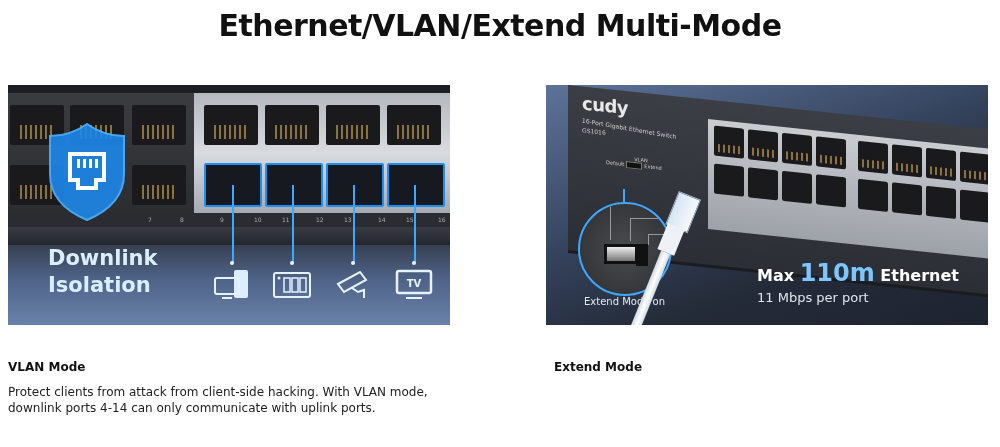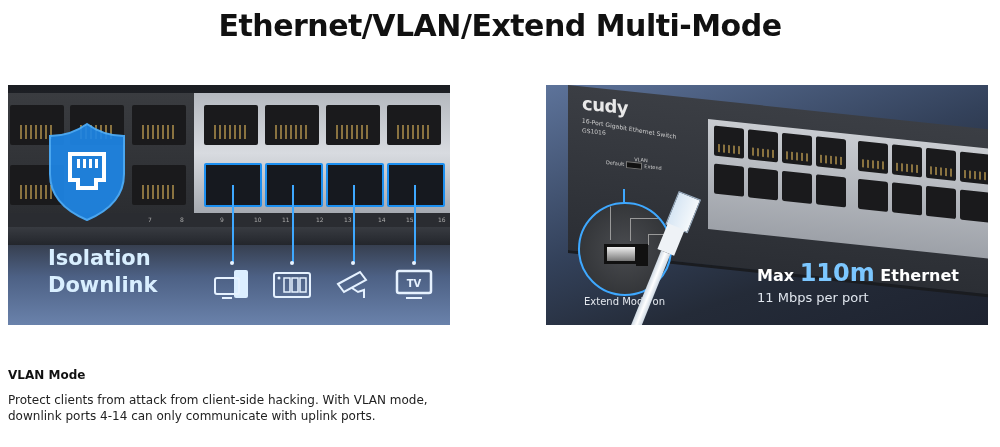--- a/index.html
+++ b/index.html
@@ -42,21 +42,21 @@
   .circle-conn{position:absolute;left:77px;top:104px;width:1.5px;height:14px;background:#3ea8ff;}
   .ext-label{position:absolute;left:38px;top:211px;font-size:10px;color:#e4e8ee;}
   .cable{position:absolute;left:128px;top:110px;width:30px;height:150px;transform:rotate(22deg);transform-origin:top center;}
   .cable .plug{position:absolute;left:4px;top:0;width:22px;height:34px;background:linear-gradient(90deg,#d7e6f4,#f4f8fb);border:1px solid #9fb3c7;}
   .cable .boot{position:absolute;left:6px;top:34px;width:18px;height:28px;background:#eef2f6;}
   .cable .wire{position:absolute;left:10px;top:62px;width:10px;height:100px;background:linear-gradient(90deg,#cfd9e3,#fff,#cfd9e3);}
   .max-line{position:absolute;left:211px;top:174px;color:#fff;font-weight:bold;font-size:16px;white-space:nowrap;}
   .max-line .big{font-size:24px;color:#7cc7ff;}
   .speed{position:absolute;left:211px;top:205px;color:#e0e6ee;font-size:13px;}
   
-  .cap{position:absolute;top:368px;width:440px;}
+  .cap{position:absolute;top:360px;width:440px;}
   #cap1{left:8px;} #cap2{left:554px;}
   .cap h3{margin:0 0 10px 0;font-size:12px;font-weight:bold;color:#111;}
   .cap p{margin:0;font-size:12px;line-height:16px;color:#222;}
 </style>
 </head>
 <body>
 
 <div class="title">Ethernet/VLAN/Extend Multi-Mode</div>
 
 <div class="panel" id="p1">
@@ -125,22 +125,22 @@
   <svg class="shield" viewBox="0 0 82 100">
     <path d="M41 2 C30 10 16 14 4 14 L4 52 C4 76 22 90 41 98 C60 90 78 76 78 52 L78 14 C66 14 52 10 41 2 Z" fill="#1e86e6" stroke="#4db0ff" stroke-width="2" opacity="0.92"></path>
     <path d="M24 32 H58 V58 H50 V66 H32 V58 H24 Z" fill="none" stroke="#fff" stroke-width="4"></path>
     <rect x="31" y="37" width="3" height="9" fill="#fff"></rect>
     <rect x="37" y="37" width="3" height="9" fill="#fff"></rect>
     <rect x="43" y="37" width="3" height="9" fill="#fff"></rect>
     <rect x="49" y="37" width="3" height="9" fill="#fff"></rect>
   </svg>
 
   <div class="dl-text">
+    <div>Downlink</div>
     <div>Isolation</div>
-    <div>Downlink</div>
   </div>
 
   <svg class="devicon" style="left:204px;" viewBox="0 0 40 34">
     <rect x="22" y="2" width="14" height="28" rx="2" fill="#dbeeff"></rect>
     <rect x="3" y="10" width="24" height="16" rx="2" fill="none" stroke="#e6f2ff" stroke-width="2"></rect>
     <line x1="10" y1="30" x2="20" y2="30" stroke="#e6f2ff" stroke-width="2"></line>
   </svg>
   <svg class="devicon" style="left:264px;" viewBox="0 0 40 34">
     <rect x="2" y="5" width="36" height="24" rx="2" fill="none" stroke="#e6f2ff" stroke-width="2"></rect>
     <circle cx="7" cy="10" r="1.5" fill="#e6f2ff"></circle>
@@ -227,13 +227,14 @@
     <span>Ethernet</span>
   </div>
   <div class="speed">11 Mbps per port</div>
 </div>
 
 <div class="cap" id="cap1">
   <h3>VLAN Mode</h3>
   <p>Protect clients from attack from client-side hacking. With VLAN mode, downlink ports 4-14 can only communicate with uplink ports.</p>
 </div>
 <div class="cap" id="cap2">
+  <h3>Extend Mode</h3>
 </div>
 
 </body></html>

